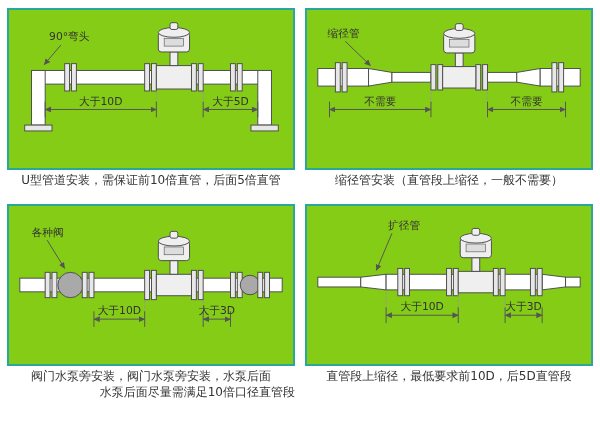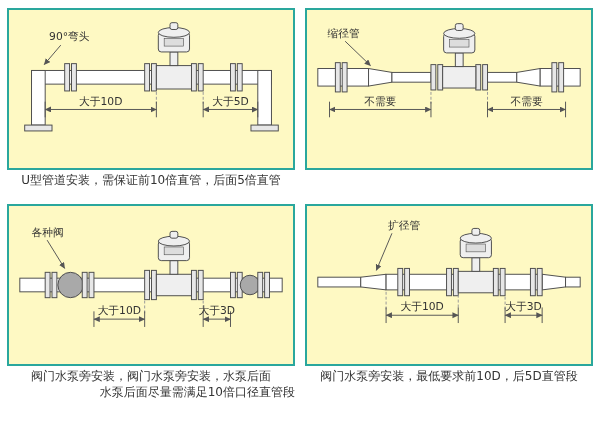--- a/index.html
+++ b/index.html
@@ -9,21 +9,21 @@
     width:600px; height:429px; background:#ffffff;
     font-family:"DejaVu Sans","Liberation Sans",sans-serif;
     color:var(--ink);
   }
   .grid {
     display:grid; grid-template-columns:1fr 1fr;
     column-gap:10px; row-gap:16px;
     padding:8px 7px 6px 7px;
   }
   .panel { display:flex; flex-direction:column; }
-  .box { border:2px solid var(--accent); height:162px; background:#fef9c3; overflow:hidden; }
+  .box { border:2px solid var(--accent); height:162px; background:#84cc16; overflow:hidden; }
   .box svg { display:block; width:100%; height:100%; }
   .caption {
     margin-top:2px; text-align:center;
     font-size:12px; line-height:16px; color:var(--ink);
   }
   .caption2 { text-align:right; font-size:12px; line-height:16px; color:var(--ink); }
   
   .pp { fill:#ffffff; stroke:var(--line); stroke-width:1; }
   .fl { fill:#e7e7e7; stroke:var(--line); stroke-width:1; }
   .mt { fill:#efefef; stroke:var(--line); stroke-width:1; }
@@ -146,20 +146,21 @@
         </g>
         <g>
           <line class="ext" x1="182" y1="84" x2="182" y2="96"></line>
           <line class="dm" x1="182" y1="102" x2="262" y2="102" marker-start="url(#arrB)" marker-end="url(#arrB)"></line>
           <line class="dm" x1="182" y1="94" x2="182" y2="110"></line>
           <line class="dm" x1="262" y1="94" x2="262" y2="110"></line>
           <text x="222" y="97" text-anchor="middle">不需要</text>
         </g>
       </svg>
     </div>
+    <div class="caption">缩径管安装（直管段上缩径，一般不需要）</div>
   </div>
 
   <div class="panel">
     <div class="box">
       <svg viewBox="0 0 285 162">
         <defs>
           <marker id="arrC" markerWidth="8" markerHeight="8" refX="6" refY="3" orient="auto-start-reverse">
             <path d="M0,0 L6.5,3 L0,6 z" class="arrfill"></path>
           </marker>
         </defs>
@@ -269,16 +270,16 @@
         </g>
         <g>
           <line class="ext" x1="200" y1="93" x2="200" y2="106"></line>
           <line class="dm" x1="200" y1="112" x2="238" y2="112" marker-start="url(#arrD)" marker-end="url(#arrD)"></line>
           <line class="dm" x1="200" y1="104" x2="200" y2="120"></line>
           <line class="dm" x1="238" y1="104" x2="238" y2="120"></line>
           <text x="219" y="107" text-anchor="middle">大于3D</text>
         </g>
       </svg>
     </div>
-    <div class="caption">阀门水泵旁安装，最低要求前10D，后5D直管段</div>
+    <div class="caption">直管段上缩径，最低要求前10D，后5D直管段</div>
   </div>
 
 </div>
 
 </body></html>

